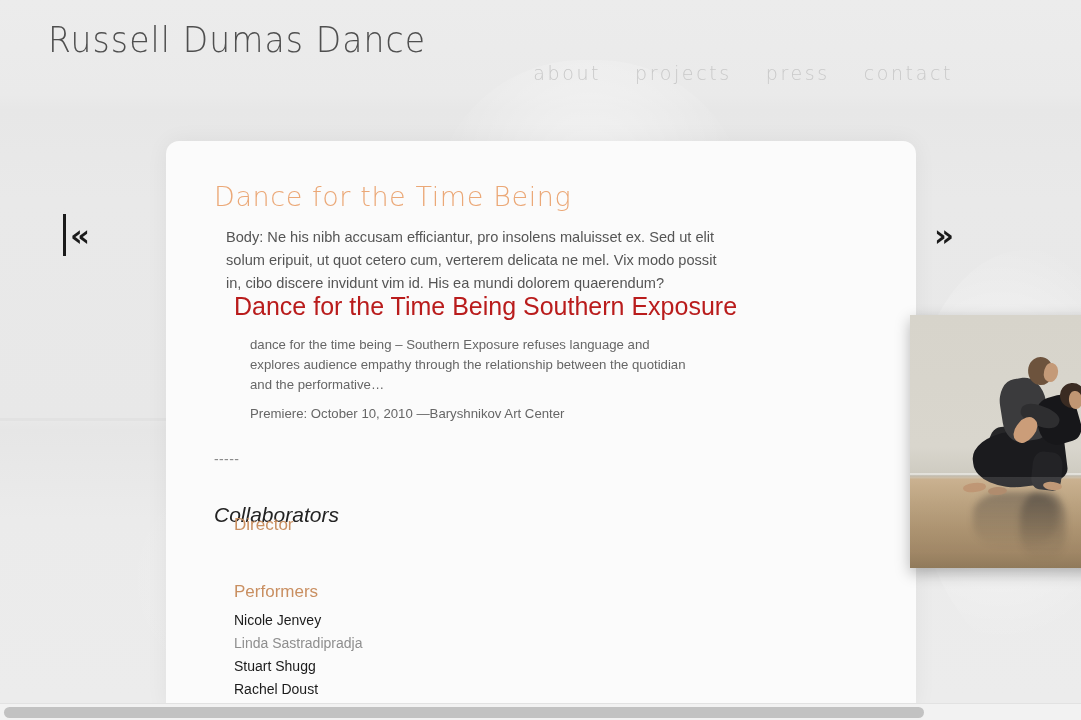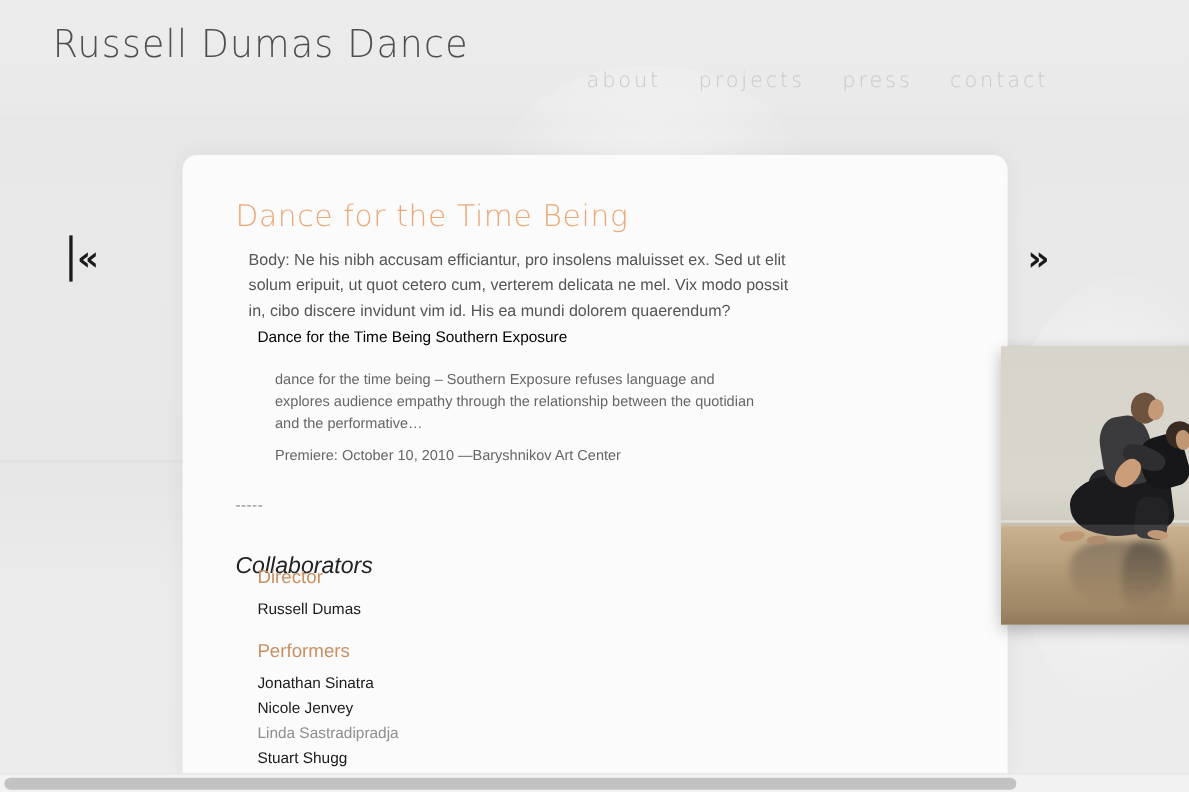--- a/index.html
+++ b/index.html
@@ -183,24 +183,24 @@
 
   .entry {
     position: absolute;
     left: 68px;
     width: 470px;
   }
   #entry-0 { top: 152px; }
   #entry-1 { top: 247px; }
 
   .entry-title {
-    font-size: 14px;
+    font-size: 25px;
     line-height: 26px;
     font-weight: 400;
-    color: #000000;
+    color: #b91c1c;
     margin: 0 0 2px 0;
     white-space: nowrap;
   }
   .entry-desc {
     font-size: 13.2px;
     line-height: 20px;
     color: #666666;
     margin: 16px;
   }
 
@@ -446,26 +446,24 @@
     <div class="entry" id="entry-1">
       <p class="entry-desc">Premiere: October 10, 2010 —Baryshnikov Art Center</p>
     </div>
 
     <div id="section-divider">-----</div>
 
     <h2 id="collaborators-heading">Collaborators</h2>
 
     <div class="collab-group" id="collab-group-0">
       <div class="collab-role">Director</div>
-      <div class="collab-person">Russell Dumas</div>
     </div>
 
     <div class="collab-group" id="collab-group-1">
       <div class="collab-role">Performers</div>
-      <div class="collab-person">Jonathan Sinatra</div>
       <div class="collab-person">Nicole Jenvey</div>
       <div class="collab-person muted">Linda Sastradipradja</div>
       <div class="collab-person">Stuart Shugg</div>
       <div class="collab-person">Rachel Doust</div>
     </div>
 
   </div>
 </main>
 
 <figure id="feature-photo" aria-label="two dancers in black performing on a wooden floor">

